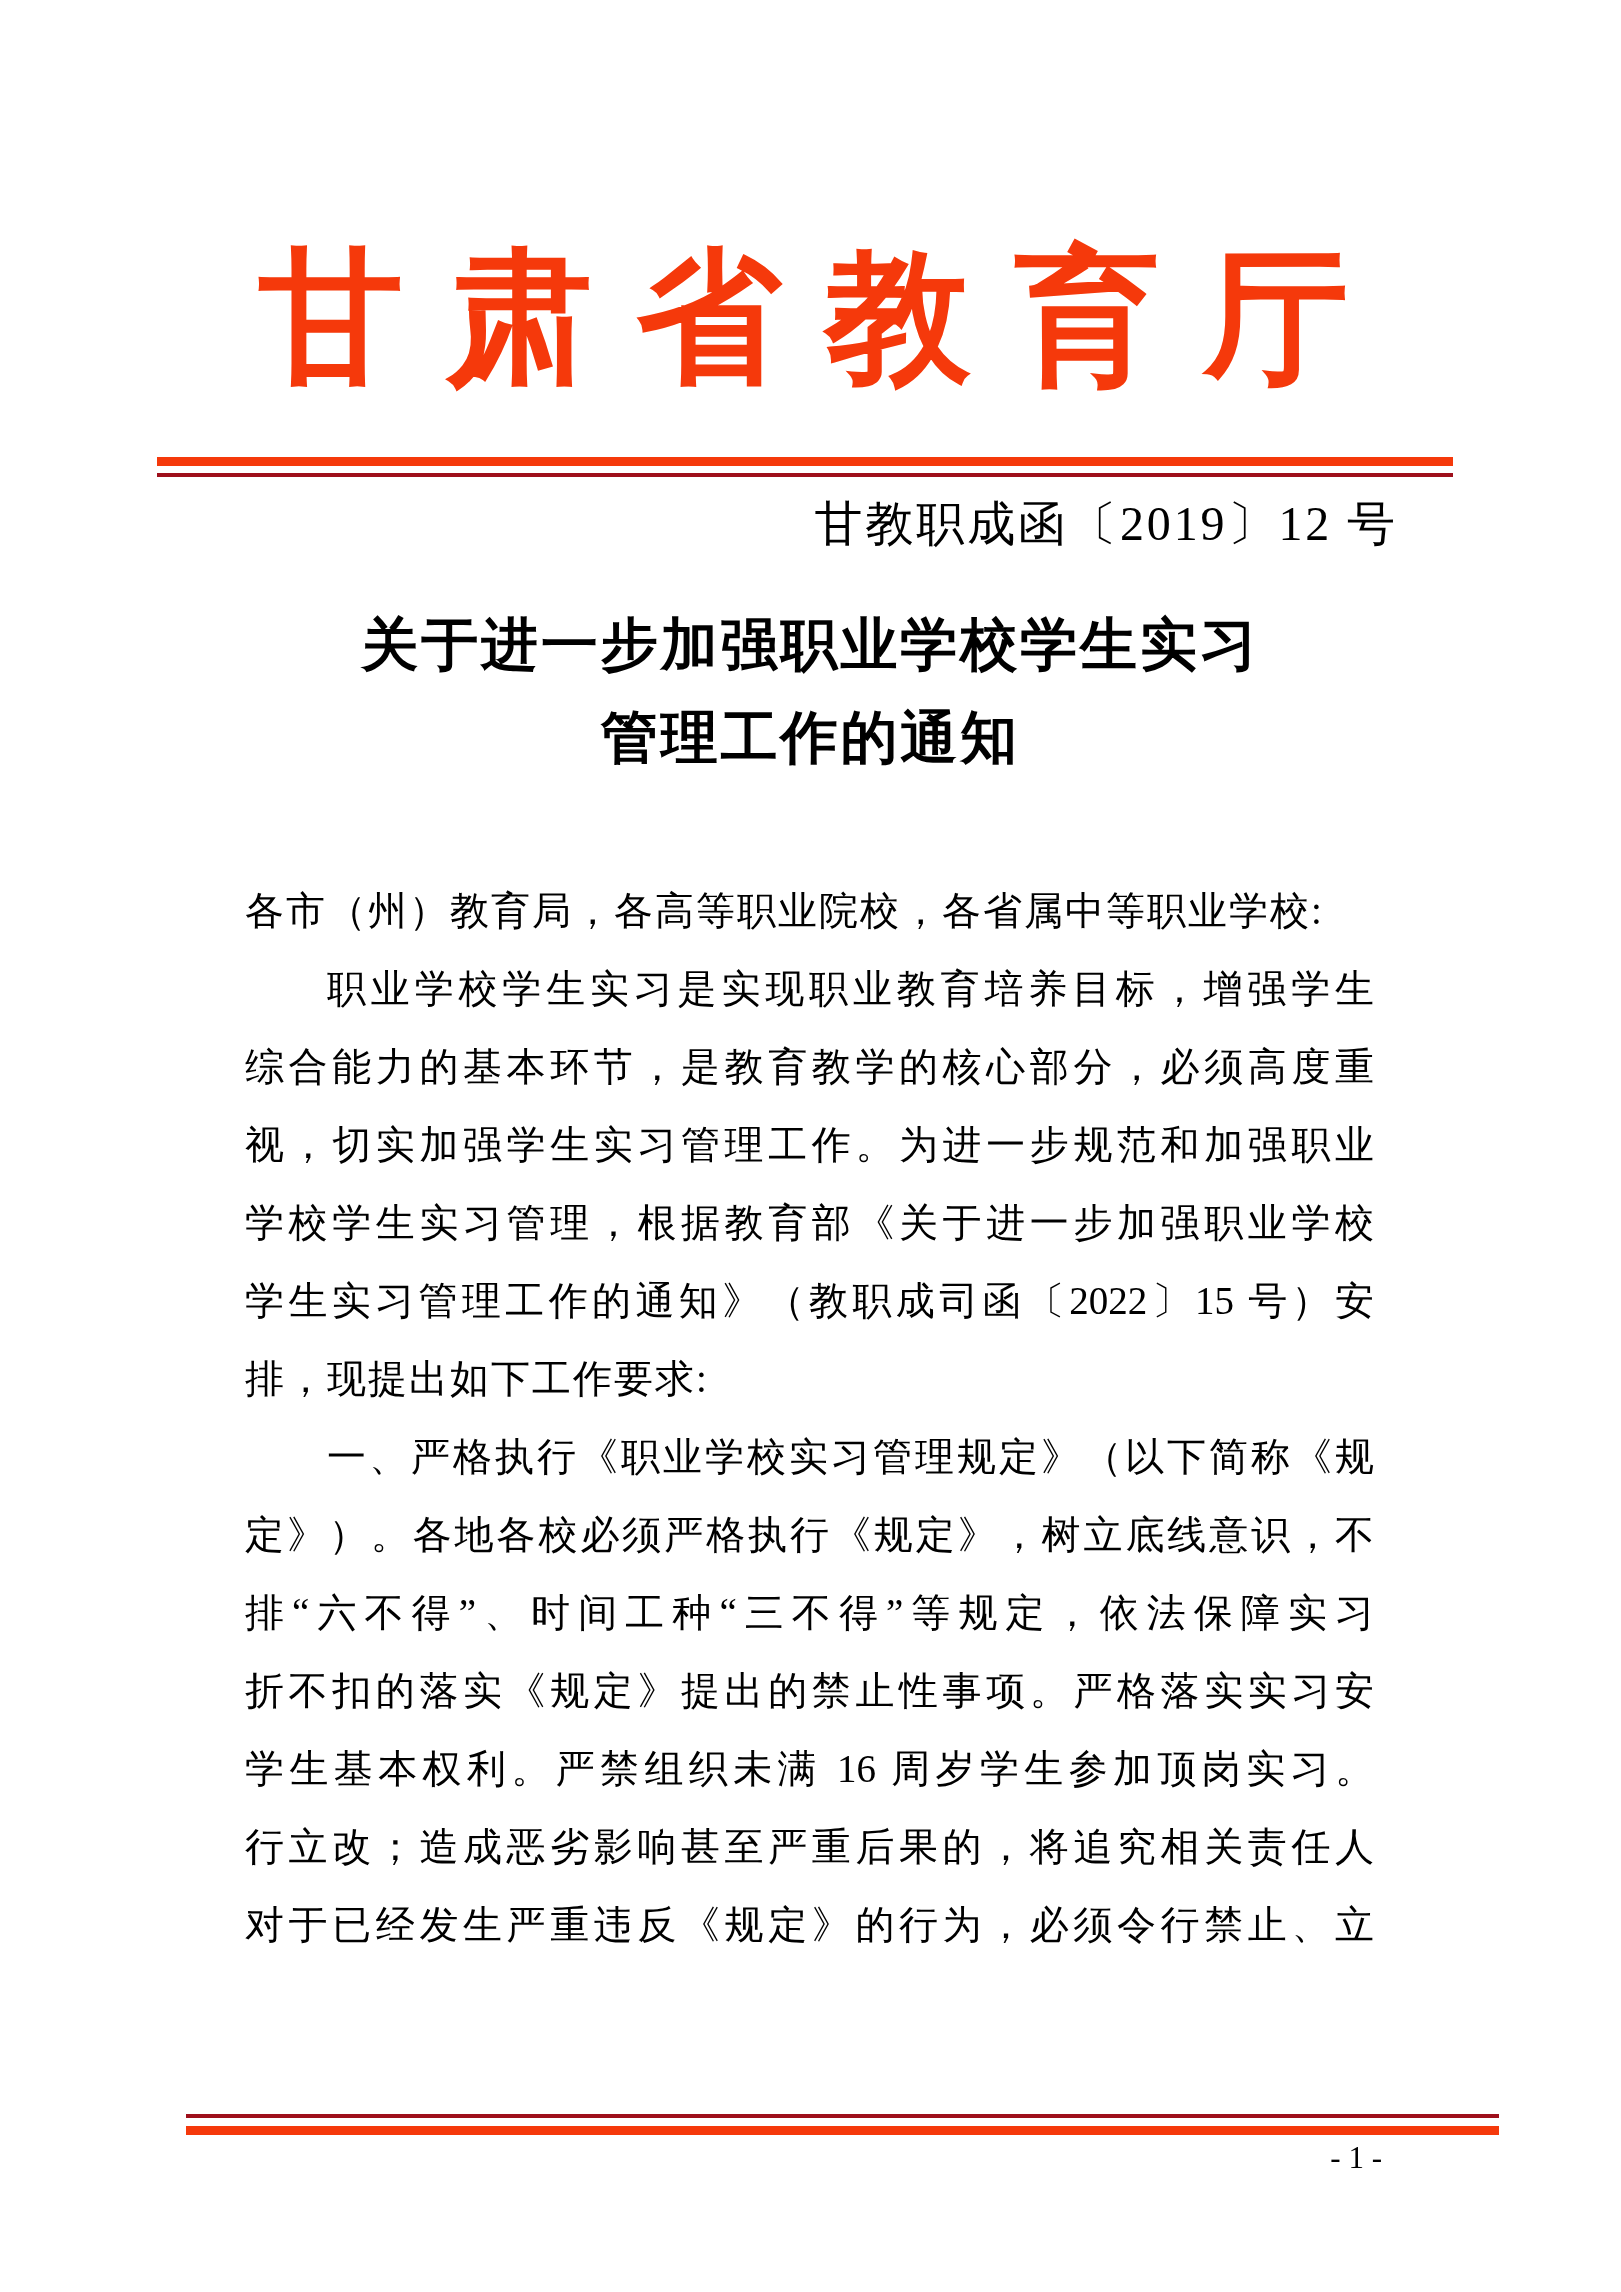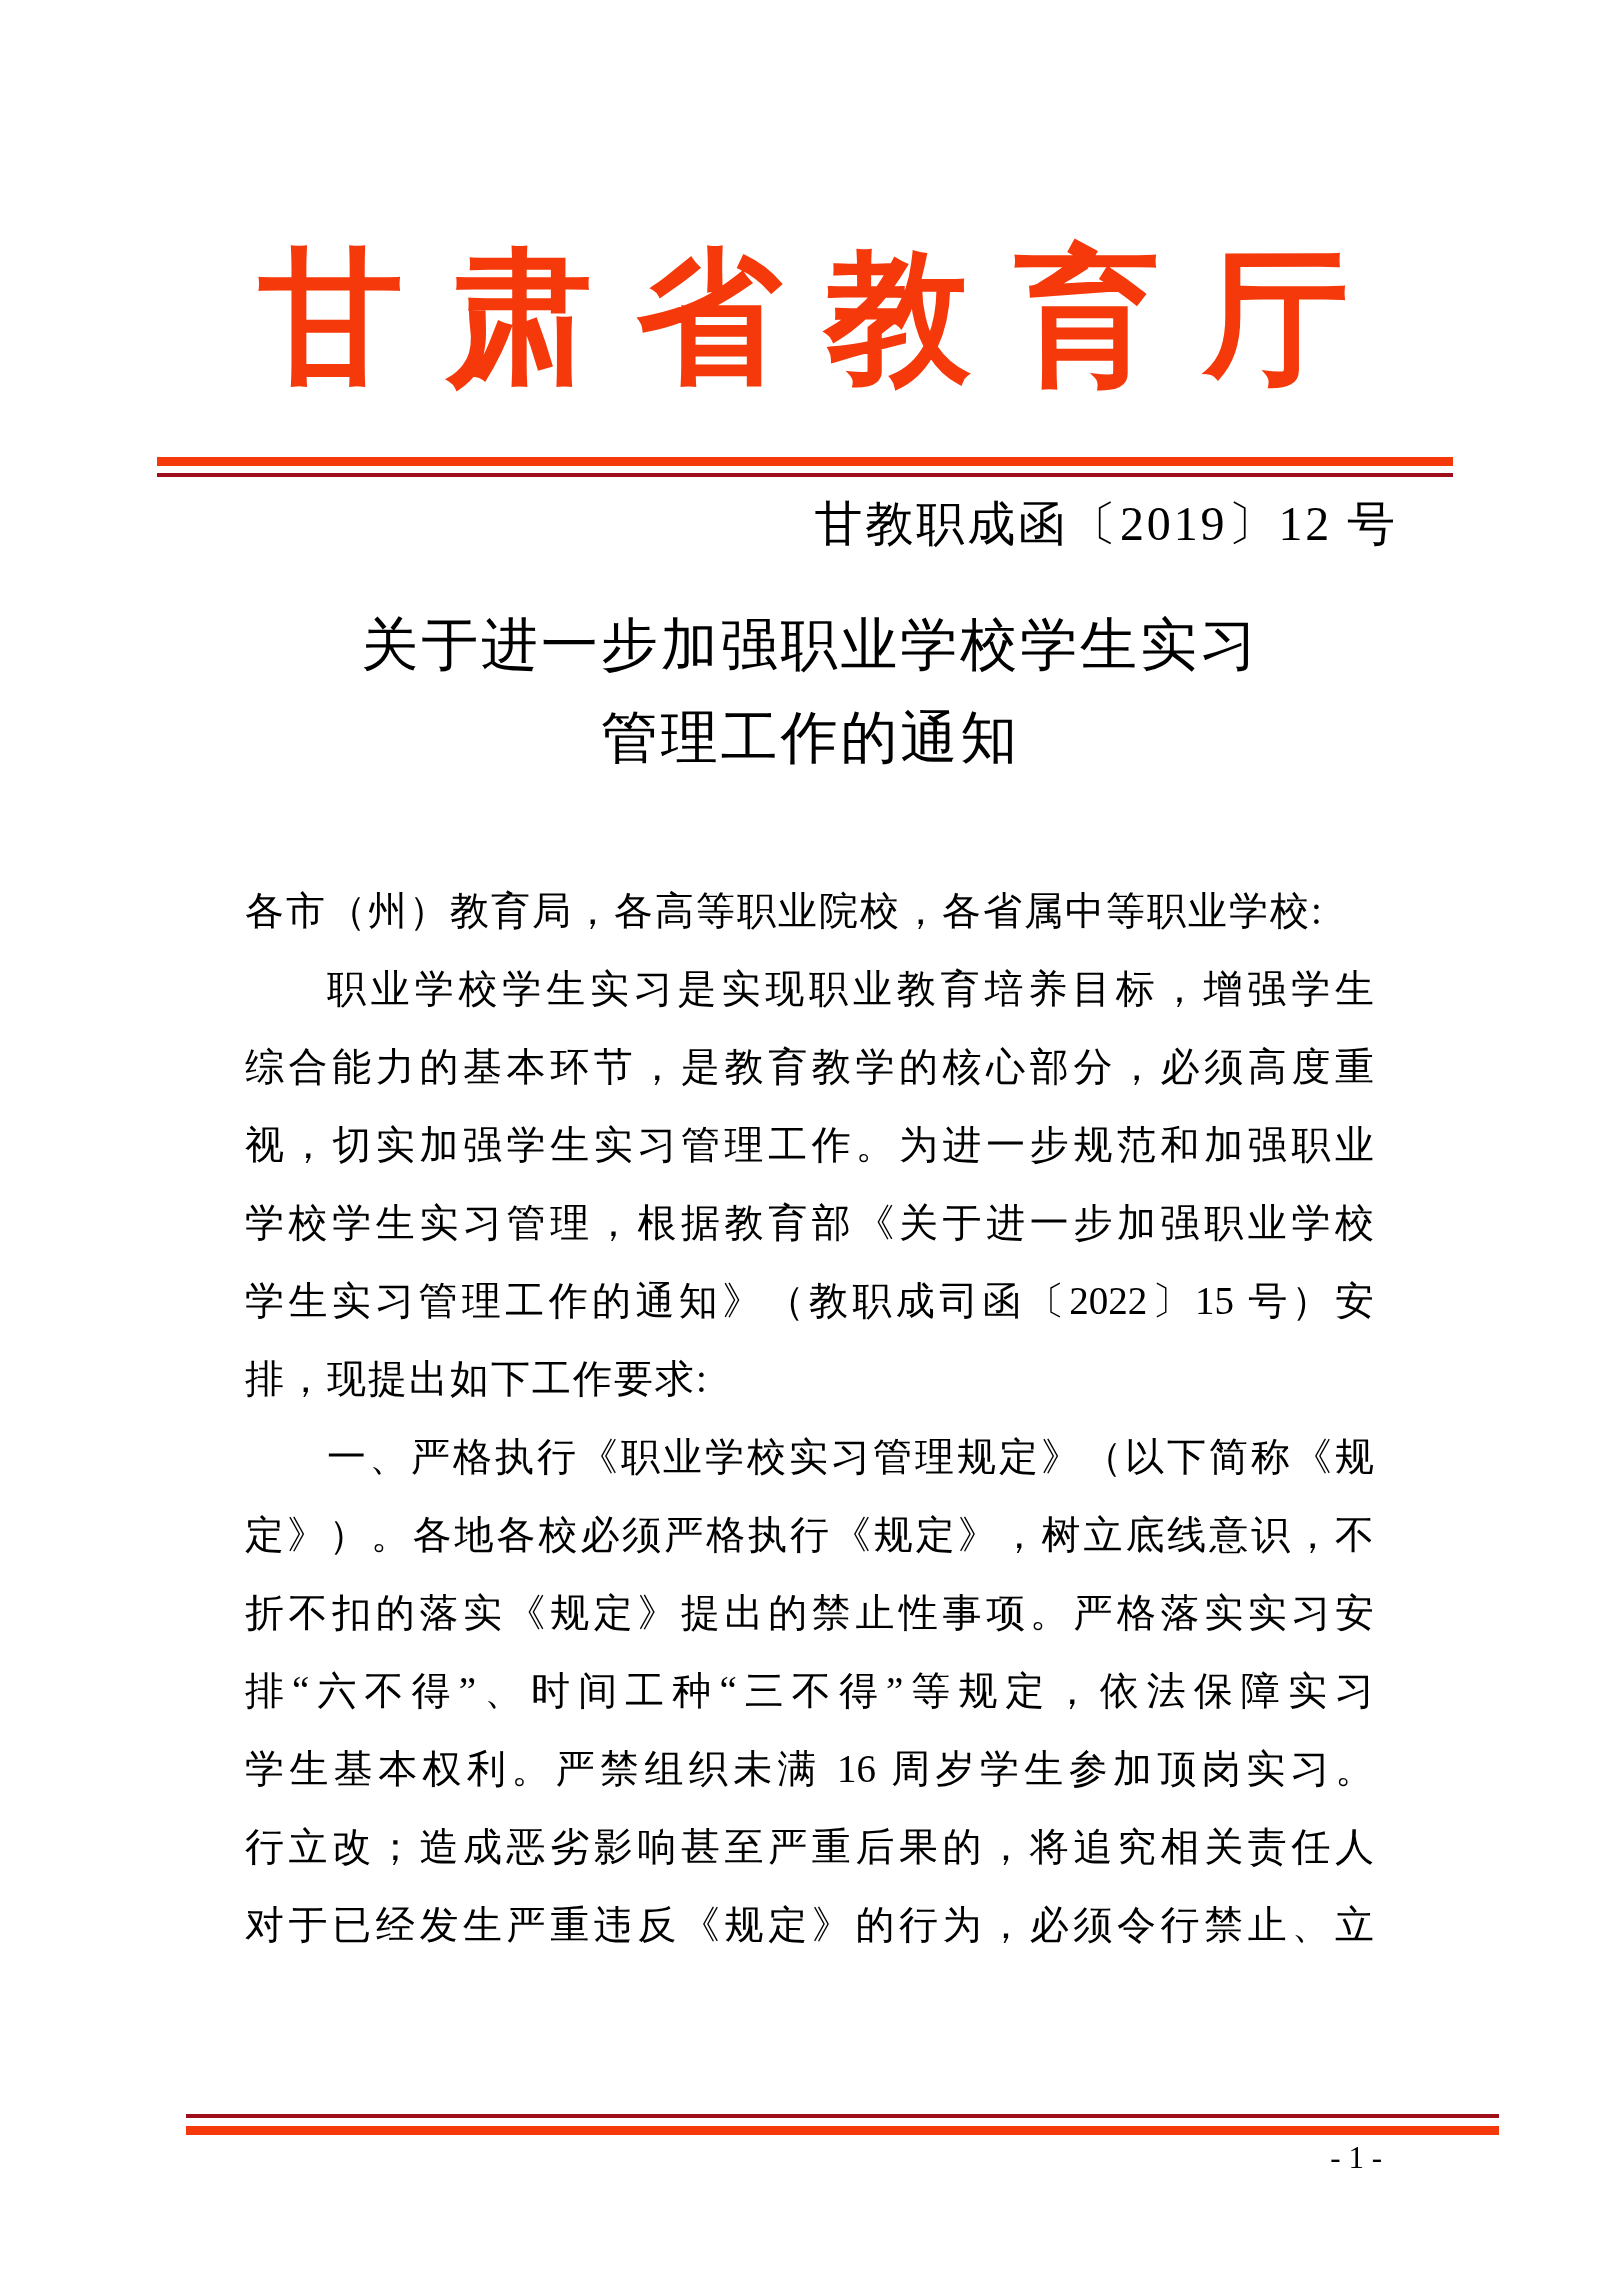--- a/index.html
+++ b/index.html
@@ -61,21 +61,21 @@
     white-space: nowrap;
   }
 
   
   .doc-title {
     position: absolute;
     top: 598px;
     left: 0;
     width: 100%;
     text-align: center;
-    font-weight: normal;
+    font-weight: bold;
     font-size: 57px;
     line-height: 93px;
     letter-spacing: 2.9px;
   }
 
   
   .doc-body {
     position: absolute;
     top: 872px;
     left: 245px;
@@ -144,22 +144,22 @@
   <div class="doc-body">
     <div class="body-line">各市（州）教育局，各高等职业院校，各省属中等职业学校:</div>
     <div class="body-line j indent">职业学校学生实习是实现职业教育培养目标，增强学生</div>
     <div class="body-line j">综合能力的基本环节，是教育教学的核心部分，必须高度重</div>
     <div class="body-line j">视，切实加强学生实习管理工作。为进一步规范和加强职业</div>
     <div class="body-line j">学校学生实习管理，根据教育部《关于进一步加强职业学校</div>
     <div class="body-line j">学生实习管理工作的通知》（教职成司函〔2022〕15 号）安</div>
     <div class="body-line">排，现提出如下工作要求:</div>
     <div class="body-line j indent">一、严格执行《职业学校实习管理规定》（以下简称《规</div>
     <div class="body-line j">定》）。各地各校必须严格执行《规定》，树立底线意识，不</div>
+    <div class="body-line j">排“六不得”、时间工种“三不得”等规定，依法保障实习</div>
     <div class="body-line j">折不扣的落实《规定》提出的禁止性事项。严格落实实习安</div>
-    <div class="body-line j">排“六不得”、时间工种“三不得”等规定，依法保障实习</div>
     <div class="body-line j">学生基本权利。严禁组织未满 16 周岁学生参加顶岗实习。</div>
     <div class="body-line j">行立改；造成恶劣影响甚至严重后果的，将追究相关责任人</div>
     <div class="body-line j">对于已经发生严重违反《规定》的行为，必须令行禁止、立</div>
   </div>
 
   <div class="footer-rule-thin"></div>
   <div class="footer-rule-thick"></div>
 
   <div class="page-number">- 1 -</div>
 

